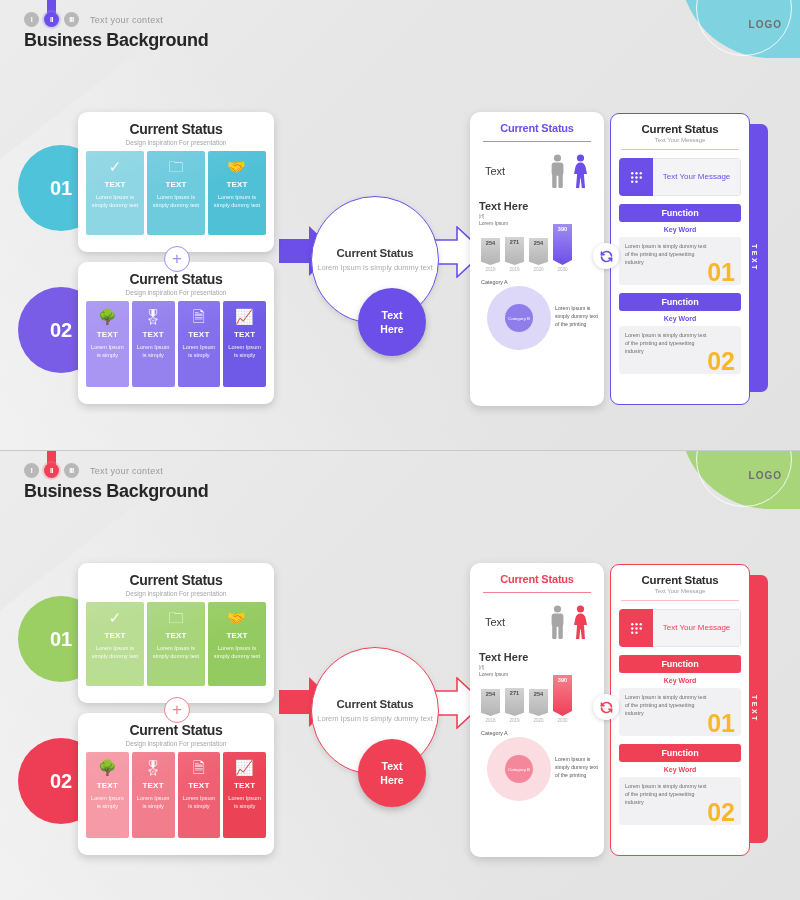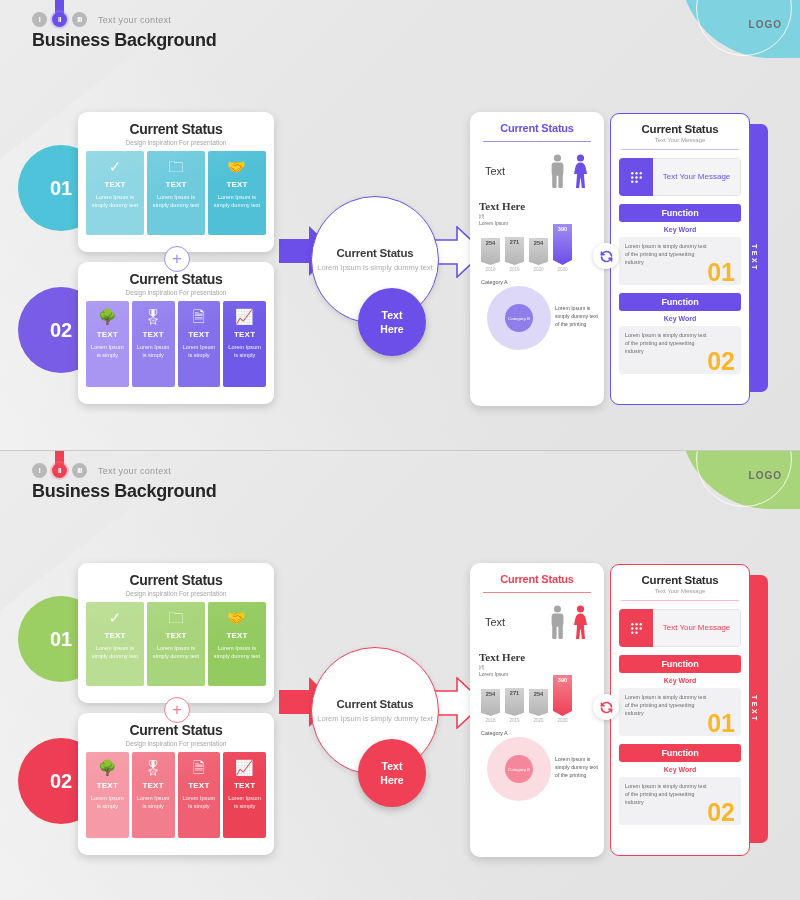--- a/index.html
+++ b/index.html
@@ -17,21 +17,21 @@
   }
   .slide.sep { border-top: 1px solid #c9c9c9; }
   .slide::before{
     content:""; position:absolute; left:-120px; top:120px;
     width:520px; height:520px; transform:rotate(-38deg);
     background:linear-gradient(90deg,rgba(255,255,255,.55),rgba(255,255,255,0));
     pointer-events:none;
   }
 
   
-  .hdr { position:absolute; left:32px; top:12px; z-index:6; }
+  .hdr { position:absolute; left:24px; top:12px; z-index:6; }
   .dots { display:flex; align-items:center; gap:5px; }
   .dot {
     width:15px; height:15px; border-radius:50%;
     background:#b8b8b8; color:#fff;
     font-size:7px; font-weight:bold;
     display:flex; align-items:center; justify-content:center;
     letter-spacing:-.4px;
   }
   .dot.active { position:relative; }
   .dot.active::after{
@@ -128,21 +128,21 @@
     position:absolute; left:470px; top:112px; width:134px; height:294px;
     background:#fff; border-radius:10px; z-index:4;
     box-shadow:0 3px 9px rgba(0,0,0,.15); padding:10px 9px;
   }
   .stats .hd { font-size:11px; font-weight:bold; text-align:center; letter-spacing:-.2px; }
   .stats .rule { height:1px; margin:7px 4px 0; }
   .ppl { display:flex; align-items:center; margin-top:12px; }
   .ppl .lbl { font-size:11px; color:#3a3a3a; flex:1; padding-left:6px; }
   .fig { width:17px; height:34px; margin-right:6px; }
   .bars-wrap { margin-top:12px; position:relative; }
-  .bars-title { font-size:11px; font-weight:bold; color:#3a3a3a;font-family:Liberation Serif, serif; }
+  .bars-title { font-size:11px; font-weight:bold; color:#3a3a3a; }
   .bars-sub1 { font-size:4.6px; color:#8d8d8d; margin-top:2px; }
   .bars-sub2 { font-size:5px; color:#6d6d6d; margin-top:1px; }
   .bars { display:flex; align-items:flex-end; gap:5px; height:42px; margin-top:4px; padding-left:2px; }
   .bcol { width:19px; display:flex; flex-direction:column; align-items:center; }
   .bar { width:19px; position:relative; }
   .bar .cap {
     position:absolute; top:2px; left:0; right:0; text-align:center;
     font-size:5.6px; font-weight:bold; color:#4a4a4a;
   }
   .bar.hi .cap { color:#fff; }

